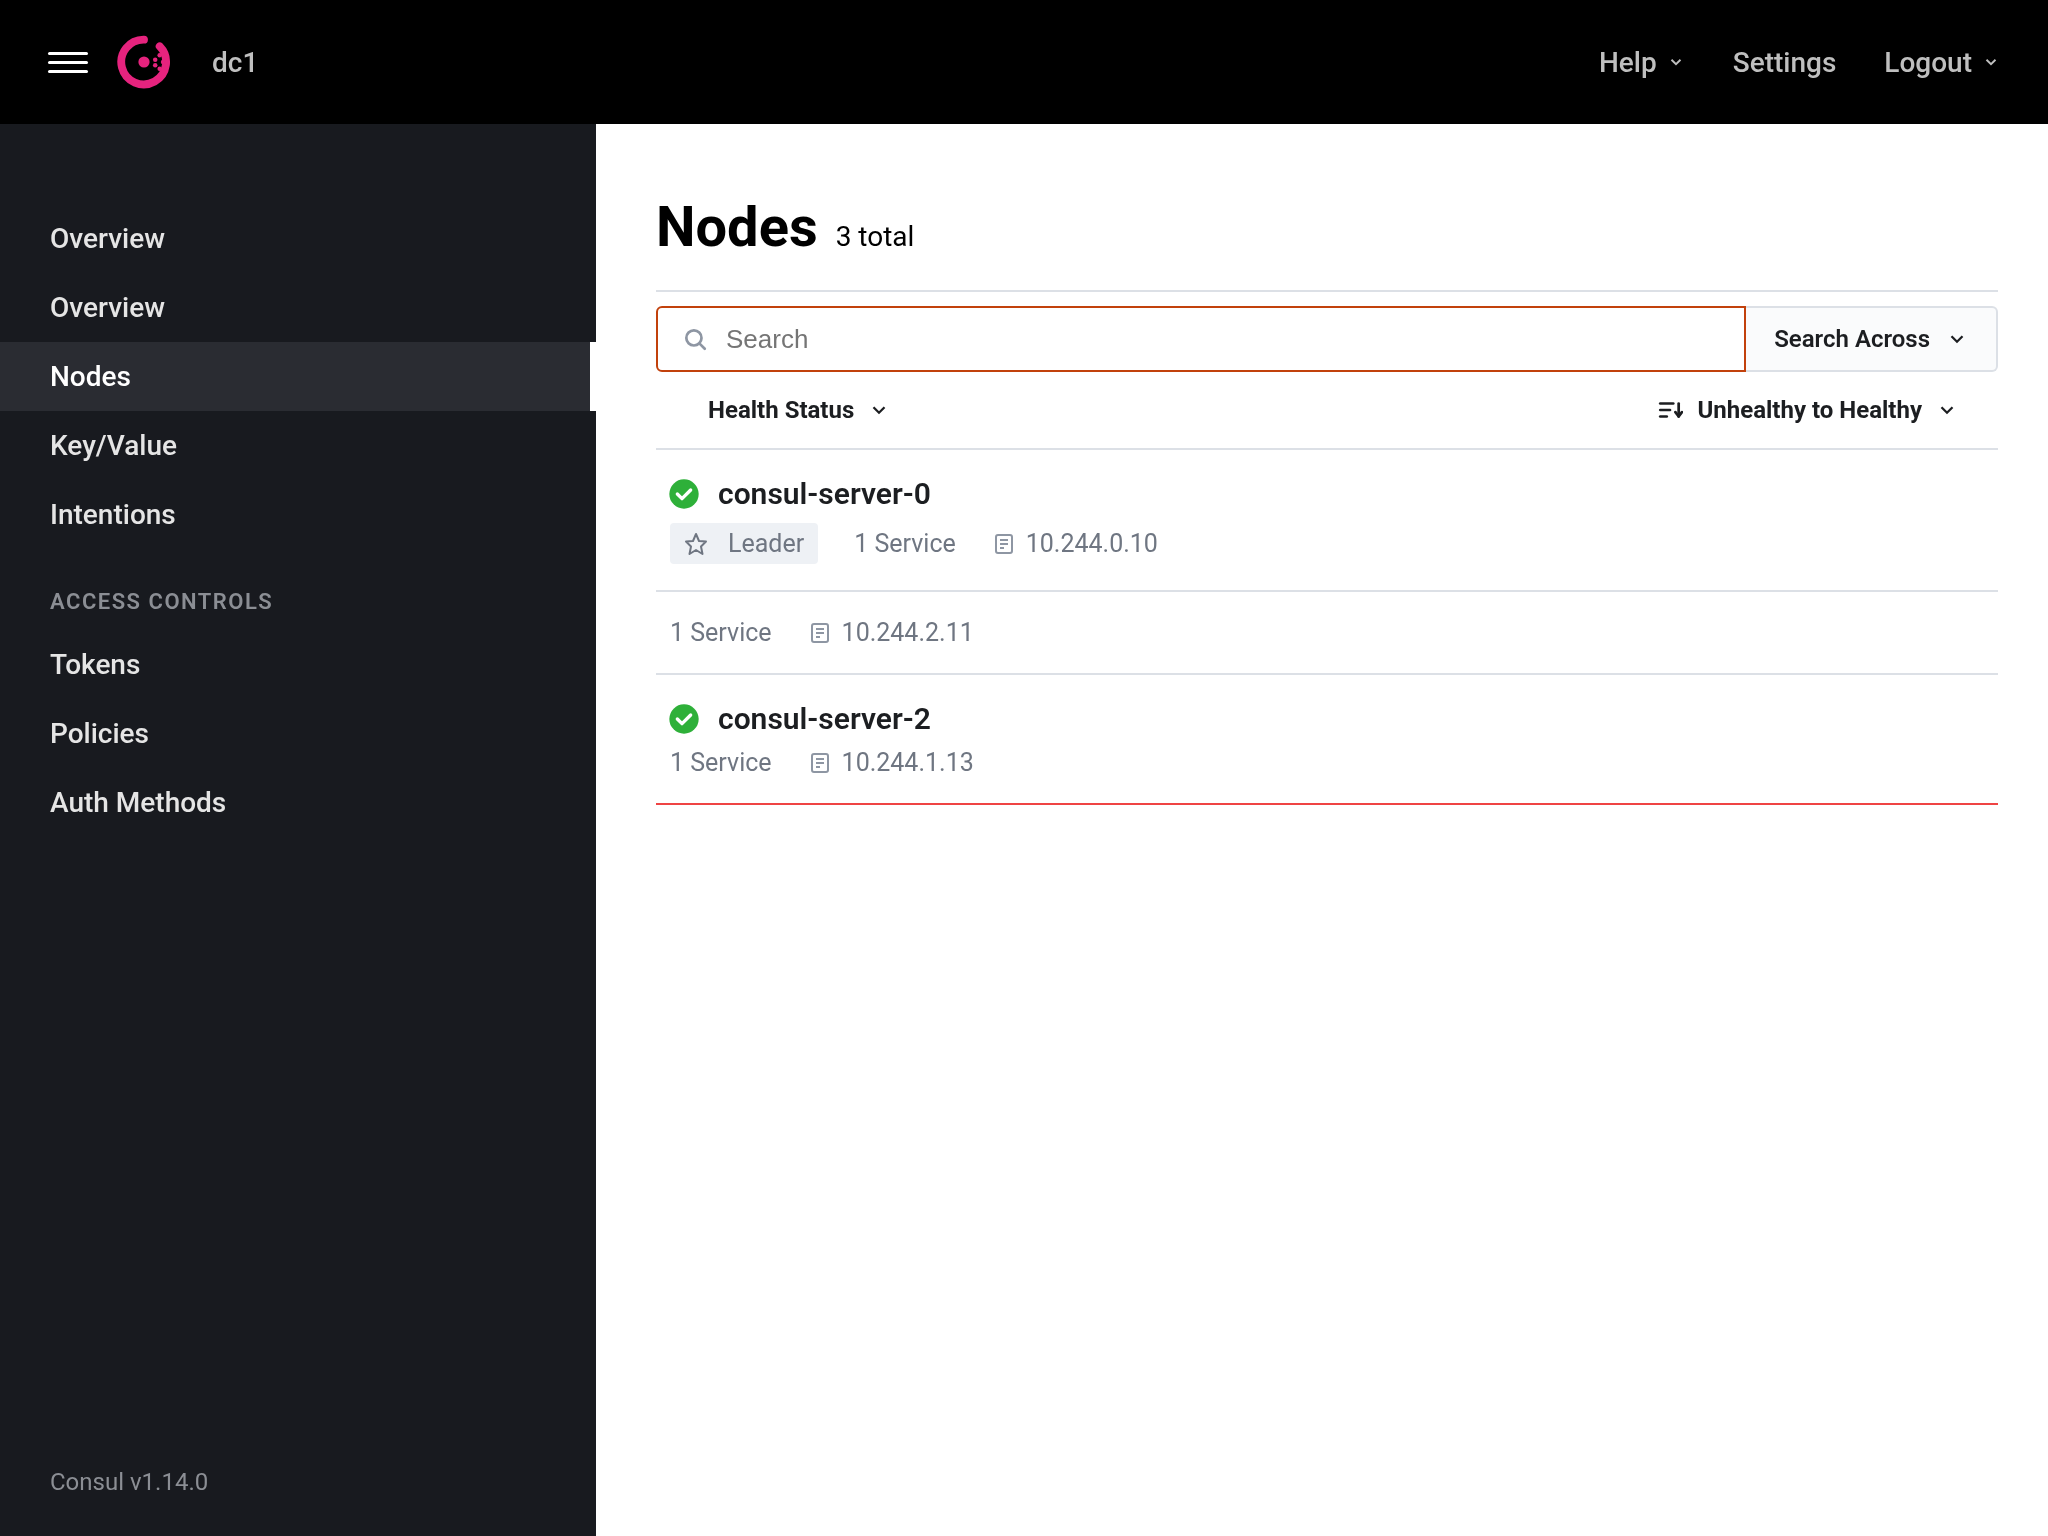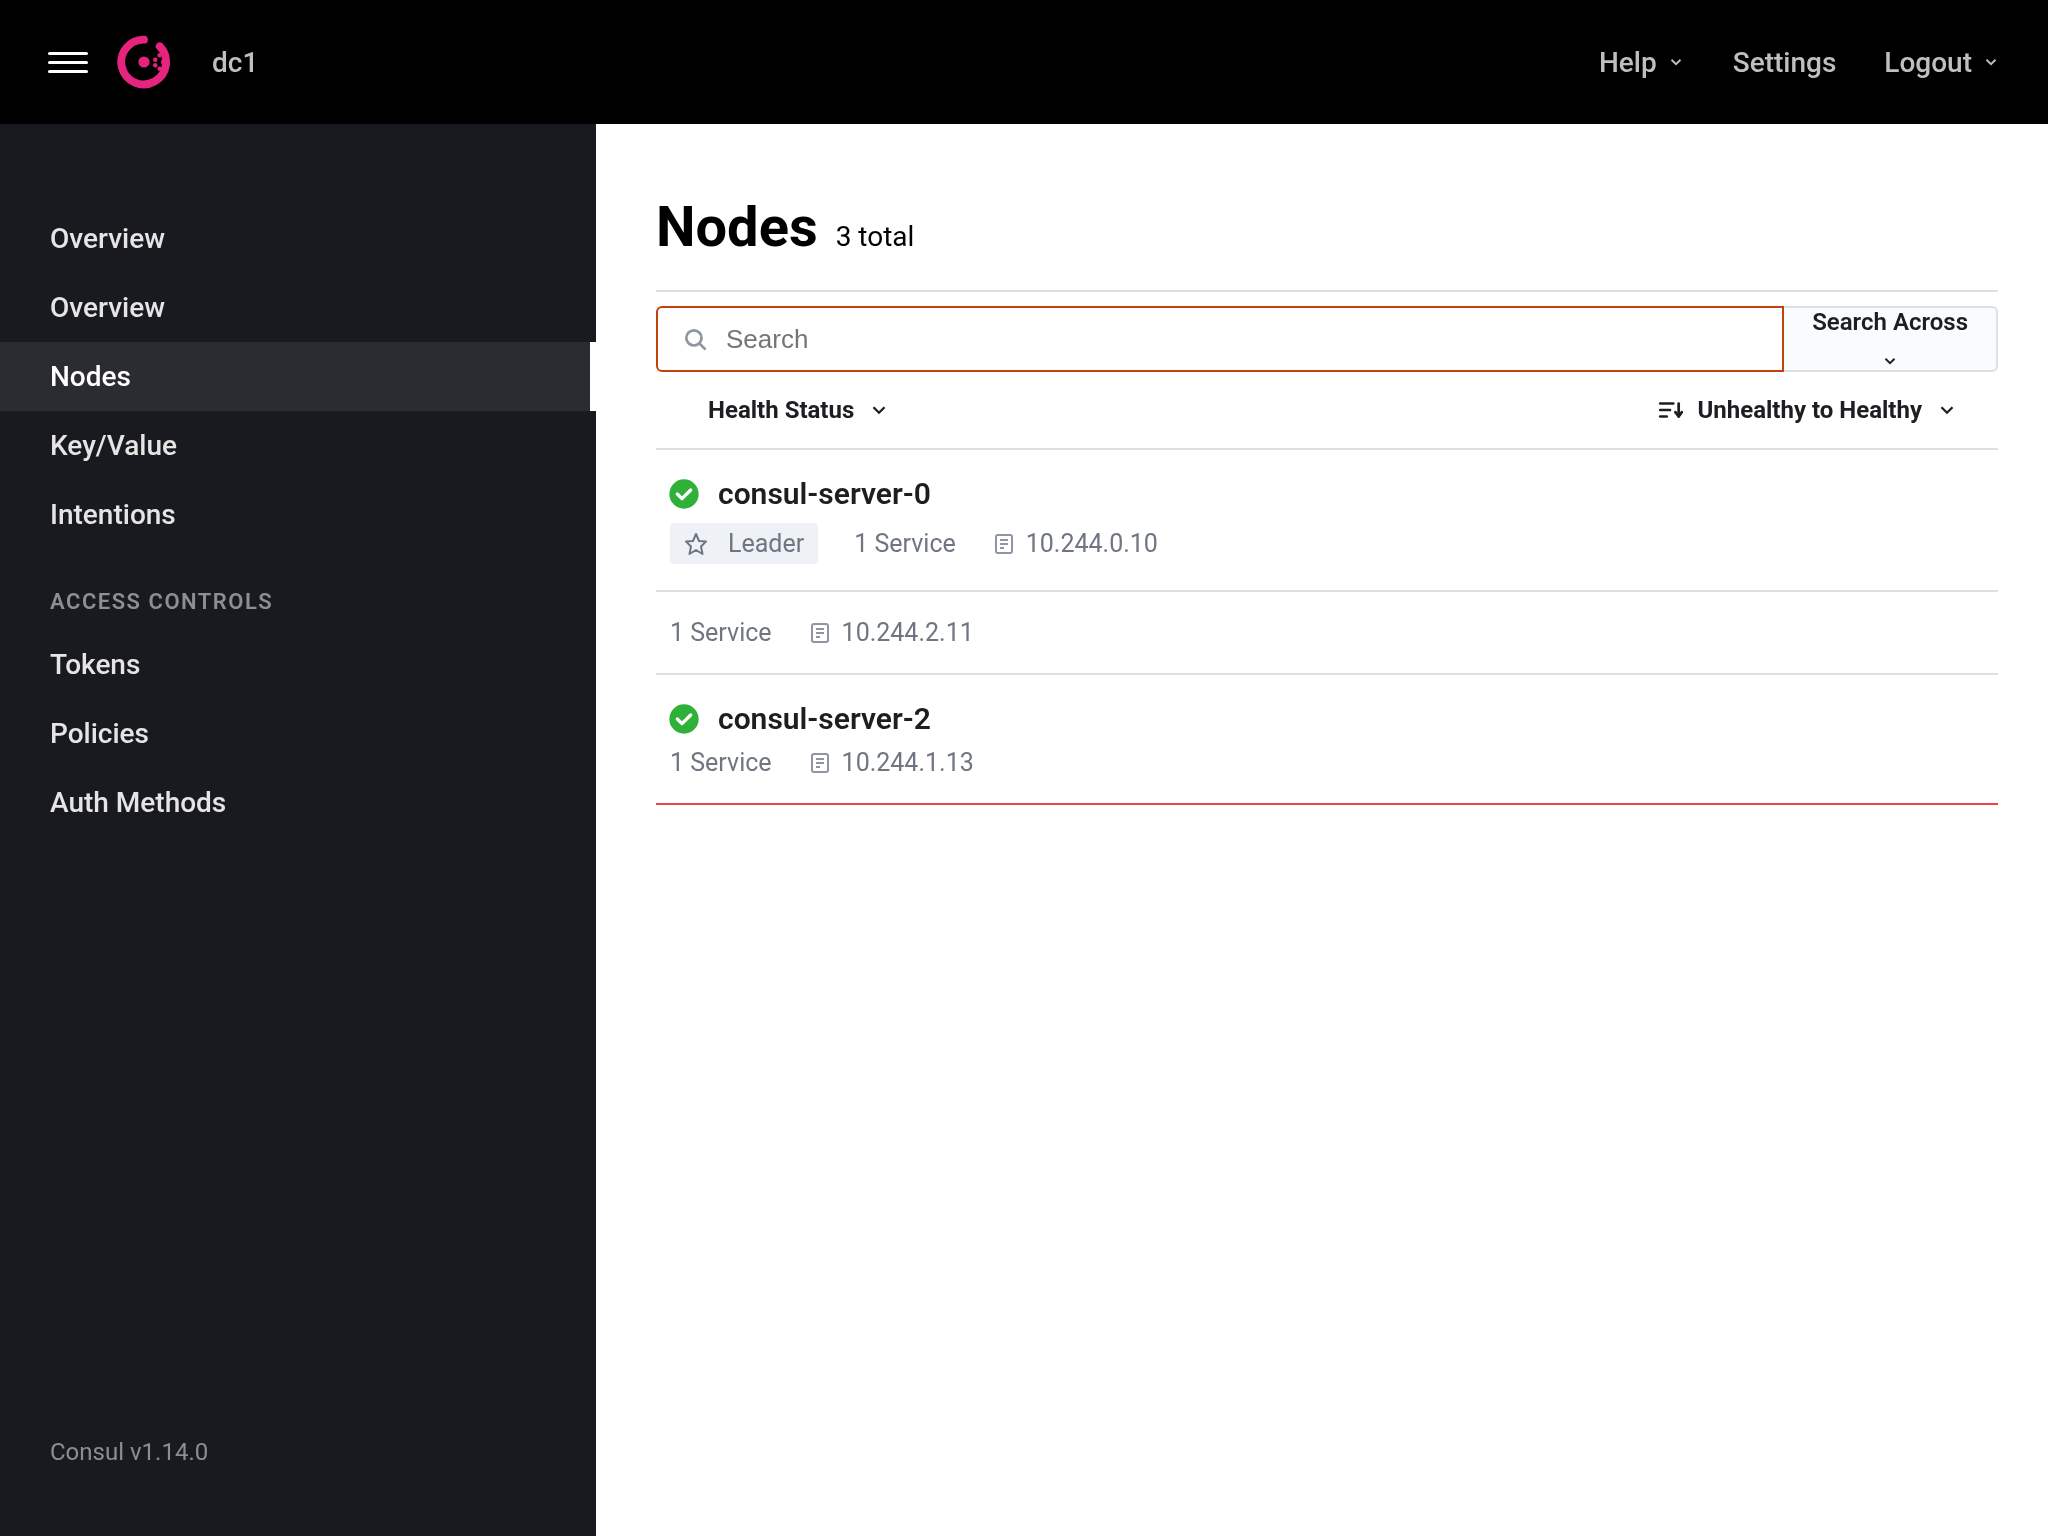--- a/index.html
+++ b/index.html
@@ -15,40 +15,40 @@
 .topbar-spacer { flex:1; }
 .topbar-links { display:flex; align-items:center; gap:48px; }
 .topbar-link { color:#bfbfbf; font-size:28px; font-weight:500; display:flex; align-items:center; gap:10px; cursor:pointer; }
 .chev-down { width:18px; height:18px; }
 .chev-down polyline, .chev-dark polyline { fill:none; stroke:currentColor; stroke-width:2.5; }
 
 
 .body-row { flex:1; display:flex; min-height:0; }
 
 
-.sidebar { width: 596px; background:#181a1f; color:#d5d5d5; display:flex; flex-direction:column; padding-top:80px; padding-bottom:30px; position:relative; }
+.sidebar { width: 596px; background:#181a1f; color:#d5d5d5; display:flex; flex-direction:column; padding-top:80px; position:relative; }
 .nav-item { padding: 18px 50px; font-size:28px; font-weight:500; color:#e5e5e5; cursor:pointer; }
 .nav-item.active { background:#2a2c32; color:#fff; position:relative; }
 .nav-item.active::after { content:""; position:absolute; right:0; top:0; bottom:0; width:6px; background:#fff; }
 .section-label { padding: 40px 50px 16px; font-size:22px; letter-spacing:1.5px; color:#8b8e94; font-weight:600; }
 .sidebar-footer { margin-top:auto; padding: 0 50px 40px; color:#8b8e94; font-size:24px; }
 
 
 .main { flex:1; padding: 70px 50px 0 60px; }
 .page-header { display:flex; align-items:baseline; gap:18px; margin-bottom:30px; }
 .page-title { font-size:56px; font-weight:700; color:#000; }
 .page-subtitle { font-size:28px; color:#000000; }
 .divider { border:none; border-top:2px solid #dce0e6; margin:0; }
 
 
 .search-row { display:flex; margin-top:14px; }
 .search-box { flex:1; display:flex; align-items:center; border:2px solid #c2410c; border-radius:6px 0 0 6px; padding: 0 24px; height:66px; background:#fff; }
 .search-box svg { width:26px; height:26px; color:#8e96a3; margin-right:18px; }
 .search-input { border:none; outline:none; font-size:26px; color:#6f7682; flex:1; background:transparent; }
-.search-across { display:flex; align-items:center; gap:16px; border:2px solid #dce0e6; border-left:none; border-radius:0 6px 6px 0; height:66px; padding:0 28px; background:#fafbfc; font-size:24px; font-weight:600; color:#1c1e21; cursor:pointer;flex-direction:column; }
+.search-across { display:flex; align-items:center; gap:16px; border:2px solid #dce0e6; border-left:none; border-radius:0 6px 6px 0; height:66px; padding:0 28px; background:#fafbfc; font-size:24px; font-weight:600; color:#1c1e21; cursor:pointer; }
 .search-across .chev-dark { width:22px; height:22px; color:#1c1e21; }
 
 
 .filter-row { display:flex; align-items:center; justify-content:space-between; padding: 24px 40px 24px 52px; }
 .filter-btn, .sort-btn { display:flex; align-items:center; gap:14px; font-size:24px; font-weight:700; color:#1c1e21; cursor:pointer; }
 .sort-btn svg.sort-icon { width:26px; height:26px; }
 .filter-btn .chev-dark, .sort-btn .chev-dark { width:22px; height:22px; }
 
 
 .node-row { padding: 26px 12px 26px 12px; border-top:2px solid #dce0e6; cursor:pointer; }

